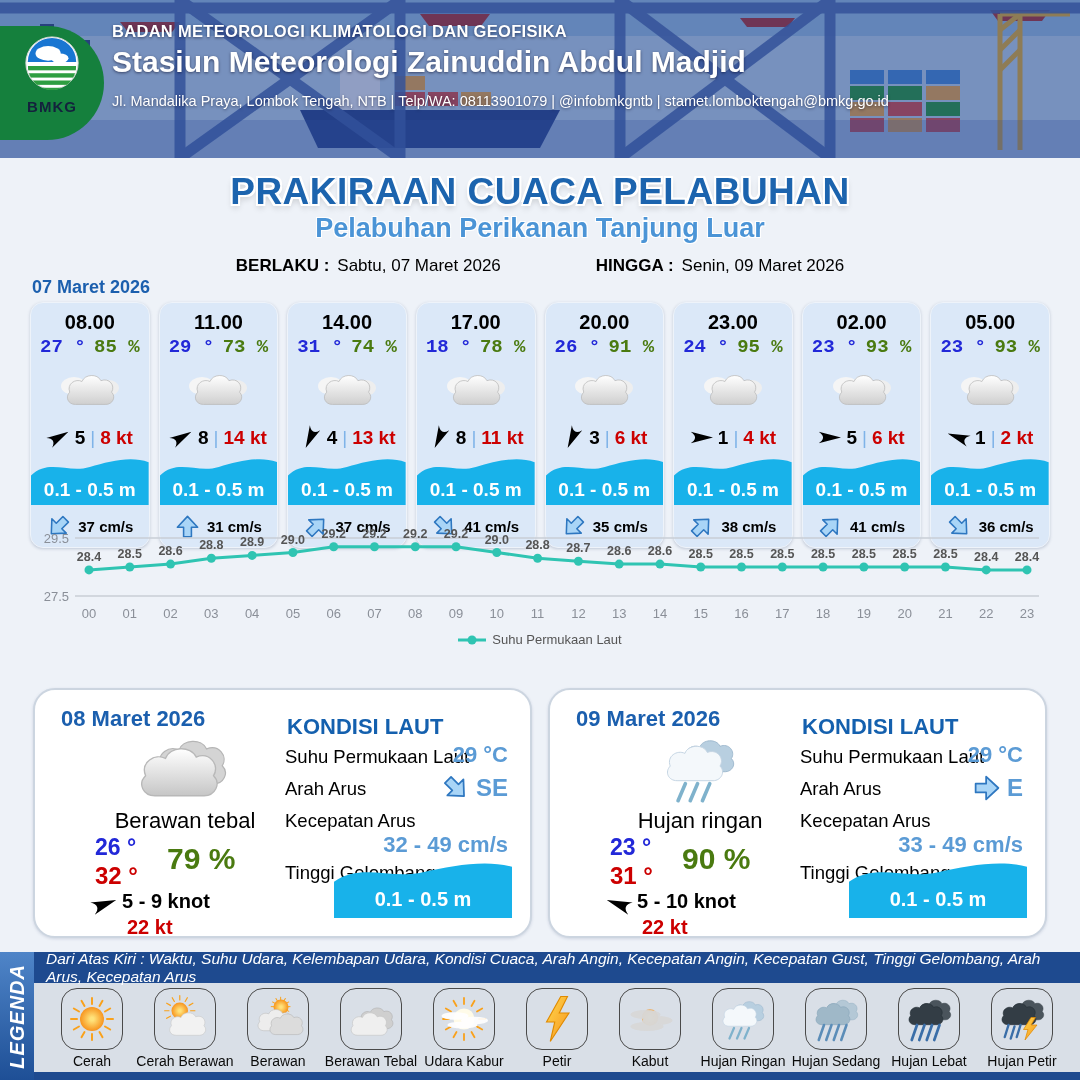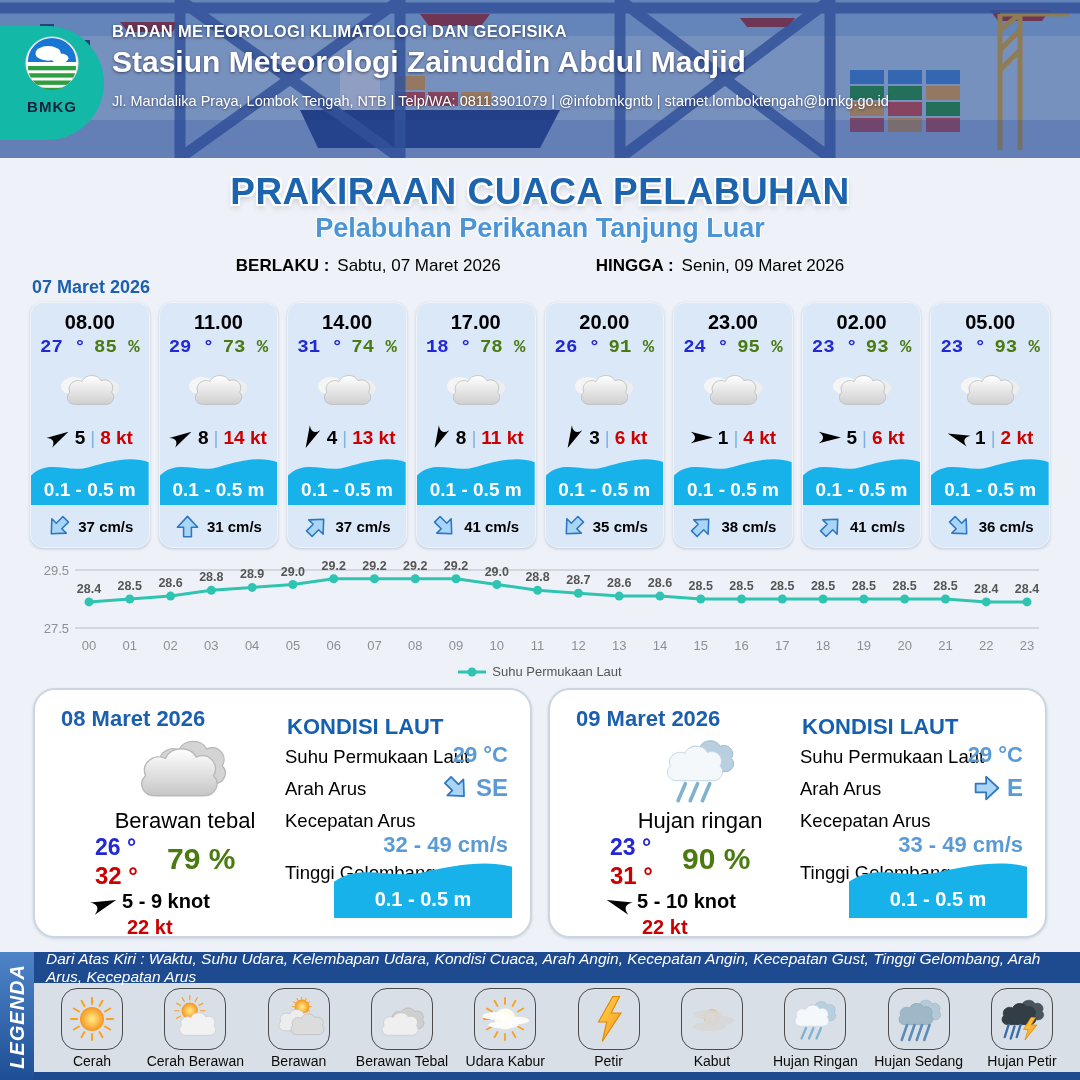--- a/index.html
+++ b/index.html
@@ -3,21 +3,21 @@
 <meta charset="utf-8">
 <style>
   * { box-sizing: border-box; margin: 0; padding: 0; }
   html,body { width:1080px; height:1080px; }
   body { font-family:"Liberation Sans", sans-serif; background:#eef2f8; position:relative; overflow:hidden; }
   .page { position:absolute; inset:0; }
 
   
   .hdr { position:absolute; top:0; left:0; width:1080px; height:158px; overflow:hidden; }
   .hdr-bg { position:absolute; inset:0; width:100%; height:100%; display:block; }
-  .logo-pill { position:absolute; left:0; top:26px; width:104px; height:114px; background:#14b8a6;
+  .logo-pill { position:absolute; left:0; top:26px; width:104px; height:114px; background:#15803d;
                border-radius:0 57px 57px 0; display:flex; flex-direction:column; align-items:center; padding-top:8px; }
   .logo-pill .emblem { width:62px; height:62px; }
   .logo-pill .bmkg-txt { font-weight:bold; font-size:15px; color:#14213d; letter-spacing:1px; margin-top:2px; }
   .hdr-text { position:absolute; left:112px; top:22px; color:#fff; text-shadow:0 1px 3px rgba(0,0,30,.55); }
   .hdr-agency { font-size:16.5px; font-weight:bold; letter-spacing:.3px; }
   .hdr-station { font-size:30px; font-weight:bold; margin-top:4px; }
   .hdr-addr { font-size:14.5px; margin-top:14px; }
 
   
   .titles { position:absolute; top:160px; left:0; width:1080px; text-align:center; }
@@ -45,21 +45,21 @@
   .c-gust { color:#cc0000; }
   .c-wave { position:relative; margin-top:auto; height:60px; }
   .c-wave svg { position:absolute; inset:0; width:100%; height:100%; display:block; }
   .c-wave span { position:absolute; bottom:4px; left:0; width:100%; text-align:center; color:#fff; font-weight:bold; font-size:19px; }
   .c-cur { height:44px; display:flex; align-items:center; justify-content:center; gap:7px;
            font-size:15px; font-weight:bold; color:#000000; }
   .barrow { width:25px; height:25px; display:block; }
   .barrow path { fill:#a9d5f7; stroke:#2e77c0; stroke-width:2; stroke-linejoin:round; }
 
   
-  .chart-wrap { position:absolute; top:556px; left:25px; width:1030px; }
+  .chart-wrap { position:absolute; top:524px; left:25px; width:1030px; }
   .chart-wrap svg.chart { width:1030px; height:104px; display:block; }
   .chart-legend { display:flex; justify-content:center; align-items:center; gap:6px; margin-top:4px;
                   font-size:13px; color:#555; }
   .chart-legend svg { width:28px; height:10px; }
 
   
   .daycards { position:absolute; top:688px; left:33px; width:1014px; height:250px; display:flex; gap:16px; }
   .dcard { position:relative; flex:1; background:#fff; border:2px solid #ccd5e0; border-radius:22px;
            box-shadow:0 1px 3px rgba(60,80,120,.18); }
   .d-date { position:absolute; left:26px; top:16px; color:#1b5fae; font-weight:bold; font-size:22px; }
@@ -971,20 +971,39 @@
                 <line x1="16" y1="40" x2="9" y2="60"></line>
                 <line x1="26" y1="40" x2="19" y2="60"></line>
                 <line x1="36" y1="40" x2="29" y2="60"></line>
                 <line x1="46" y1="40" x2="39" y2="60"></line>
               </g>
             </svg>
           </div>
           <div class="leg-label">Hujan Sedang</div>
         </div>
 
+        <div class="leg-item">
+          <div class="leg-box">
+            <svg viewBox="0 0 64 64">
+              <g transform="translate(16,2) scale(.74)">
+                <path d="M14 42 C5 42 1 33 7 27 C3 17 14 10 22 14 C25 5 41 4 45 13 C55 9 63 19 58 27 C64 33 59 42 51 42 Z" fill="#4a545c" stroke="#39434b"></path>
+              </g>
+              <g transform="translate(2,6) scale(.8)">
+                <path d="M14 42 C5 42 1 33 7 27 C3 17 14 10 22 14 C25 5 41 4 45 13 C55 9 63 19 58 27 C64 33 59 42 51 42 Z" fill="#333d45" stroke="#242d34"></path>
+              </g>
+              <g stroke="#3a6ea8" stroke-width="3.6" stroke-linecap="round">
+                <line x1="16" y1="40" x2="9" y2="60"></line>
+                <line x1="26" y1="40" x2="19" y2="60"></line>
+                <line x1="36" y1="40" x2="29" y2="60"></line>
+                <line x1="46" y1="40" x2="39" y2="60"></line>
+              </g>
+            </svg>
+          </div>
+          <div class="leg-label">Hujan Lebat</div>
+        </div>
 
         <div class="leg-item">
           <div class="leg-box">
             <svg viewBox="0 0 64 64">
               <defs>
                 <linearGradient id="lg2" x1="0" y1="0" x2="1" y2="1">
                   <stop offset="0" stop-color="#ffd94d"></stop>
                   <stop offset="1" stop-color="#f7941e"></stop>
                 </linearGradient>
               </defs>

